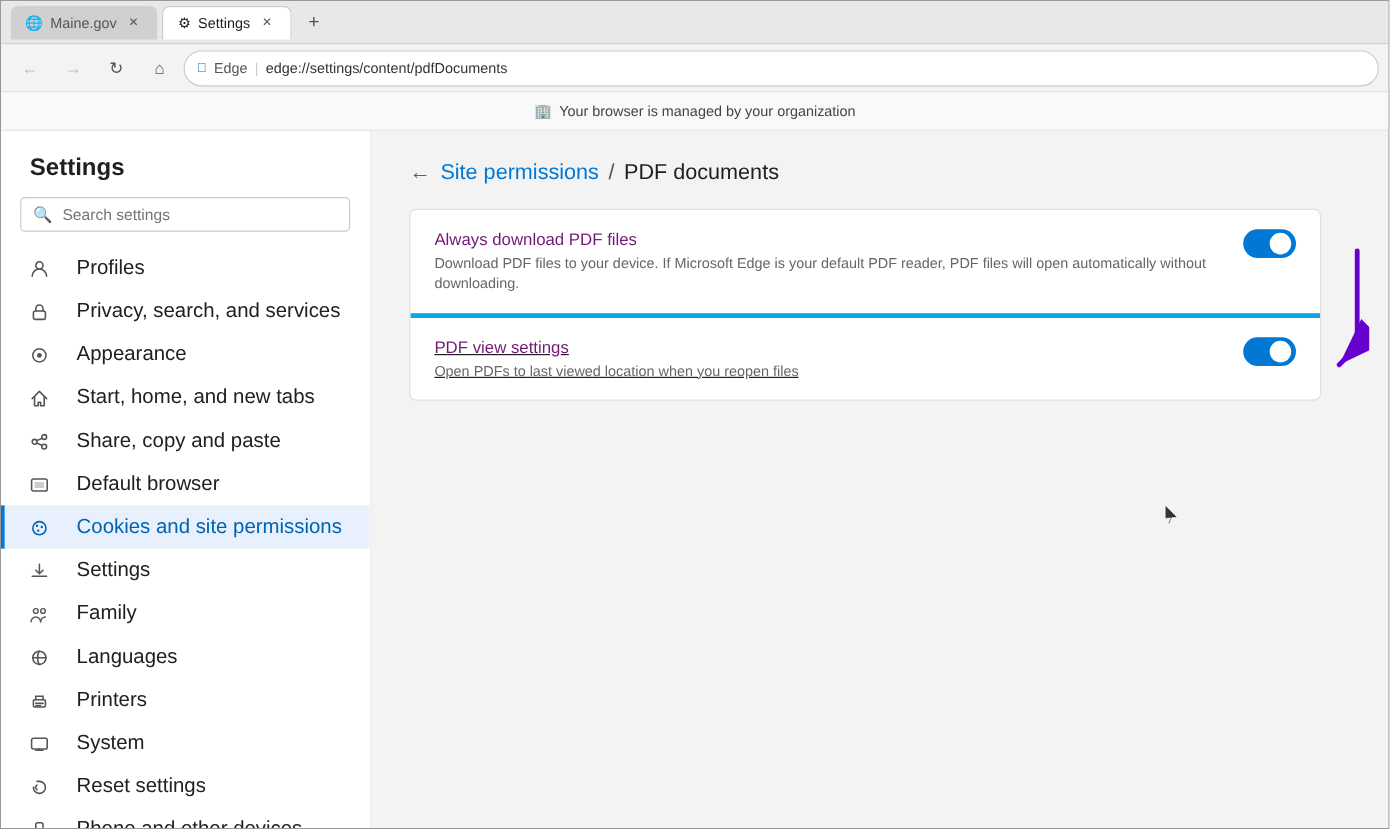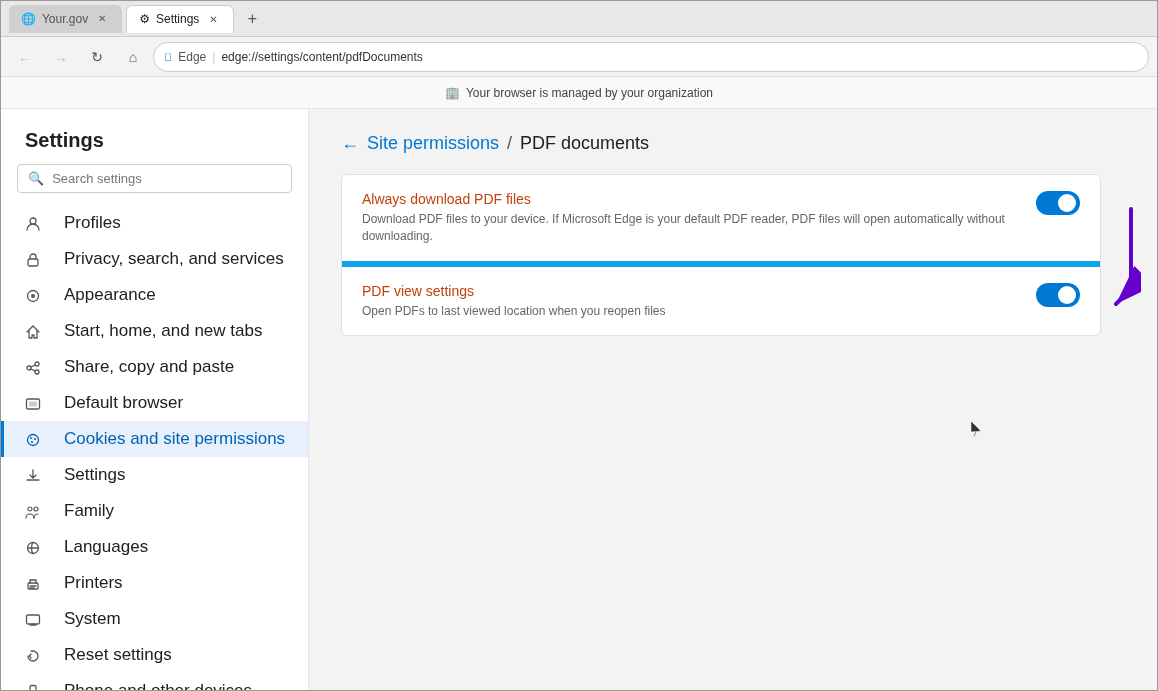--- a/index.html
+++ b/index.html
@@ -46,23 +46,23 @@
     .content-area { flex: 1; padding: 24px 32px; overflow-y: auto; background: #f3f3f3; position: relative; }
     .breadcrumb { display: flex; align-items: center; gap: 8px; margin-bottom: 20px; font-size: 18px; }
     .breadcrumb-back { color: #0078d4; cursor: pointer; font-size: 18px; }
     .breadcrumb-link { color: #0078d4; cursor: pointer; font-size: 18px; text-decoration: none; }
     .breadcrumb-sep { color: #555; font-size: 18px; }
     .breadcrumb-current { color: #202020; font-size: 18px; font-weight: 400; }
 
     
     .settings-card { background: #fff; border: 1px solid #e0e0e0; border-radius: 6px; overflow: hidden; margin-bottom: 16px; max-width: 760px; }
     .setting-row { padding: 16px 20px; display: flex; align-items: flex-start; justify-content: space-between; gap: 20px; }
-    .setting-row + .setting-row { border-top: 6px solid #0ea5e9; }
+    .setting-row + .setting-row { border-top: 4px solid #0ea5e9; text-decoration: underline; }
     .setting-text { flex: 1; }
-    .setting-title { font-size: 14px; font-weight: 500; color: #c2410c; margin-bottom: 4px; }
+    .setting-title { font-size: 14px; font-weight: 500; color: #701a75; margin-bottom: 4px; }
     .setting-desc { font-size: 12px; color: #666; line-height: 1.4; }
 
     
     .toggle { position: relative; width: 44px; height: 24px; flex-shrink: 0; cursor: pointer; }
     .toggle input { opacity: 0; width: 0; height: 0; }
     .toggle-slider { position: absolute; inset: 0; background: #0078d4; border-radius: 12px; }
     .toggle-slider::before { content: ''; position: absolute; width: 18px; height: 18px; left: 22px; top: 3px; background: #fff; border-radius: 50%; transition: 0.2s; }
 
     
     .arrow-svg { position: absolute; top: 95px; right: 16px; }
@@ -73,21 +73,21 @@
     ::-webkit-scrollbar-thumb { background: #ccc; border-radius: 4px; }
   </style>
 </head>
 <body>
 
 <div class="browser-frame">
 
   <div class="title-bar">
     <div class="tab inactive">
       <span style="font-size:12px;">🌐</span>
-      <span>Your.gov</span>
+      <span>Maine.gov</span>
       <span class="tab-close">✕</span>
     </div>
     <div class="tab active">
       <span style="font-size:12px;">⚙</span>
       <span>Settings</span>
       <span class="tab-close">✕</span>
     </div>
     <div class="new-tab-btn">+</div>
   </div>
 

